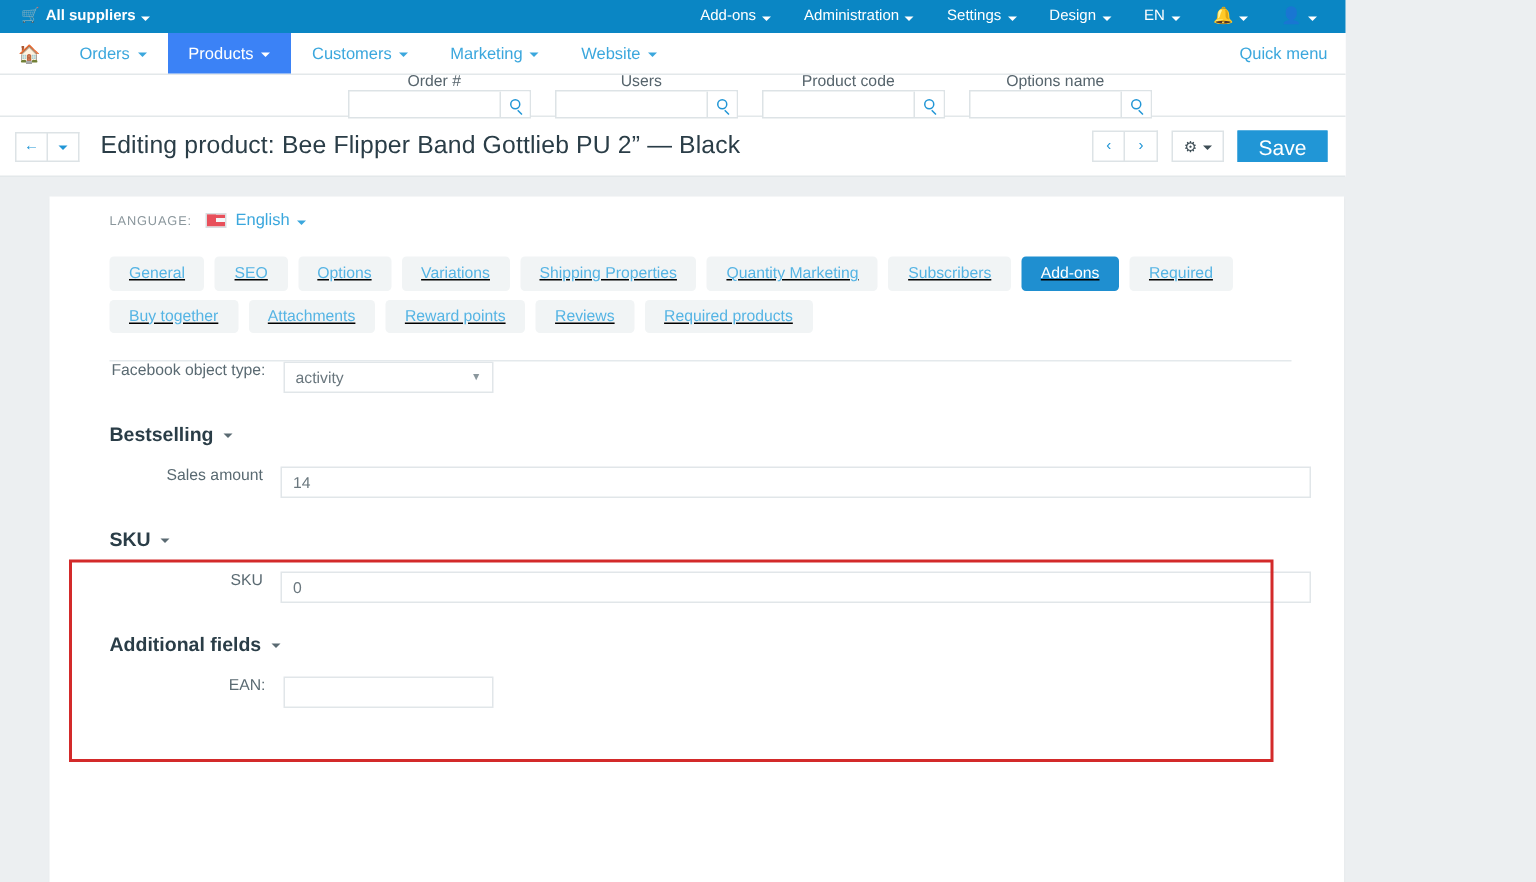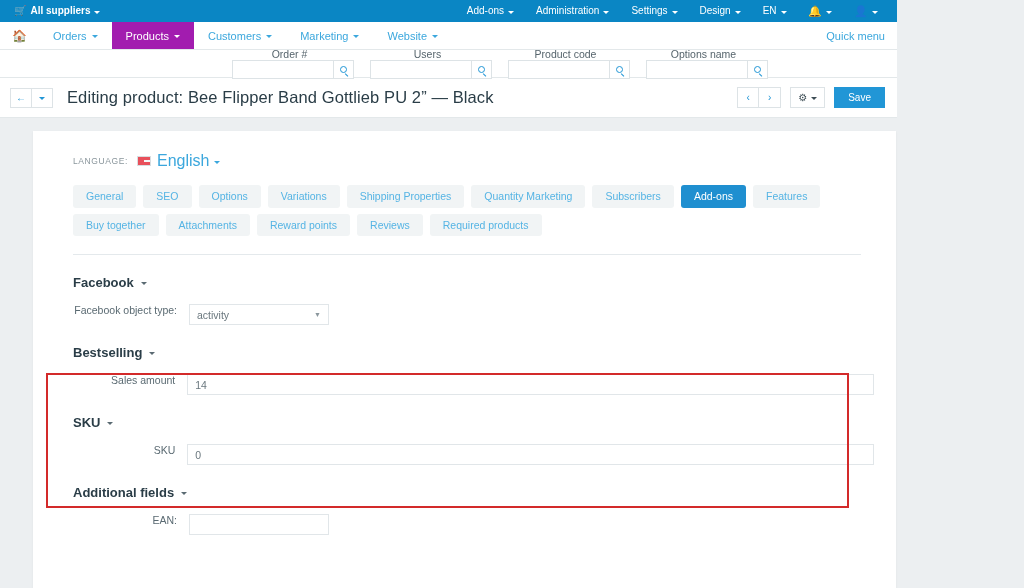--- a/index.html
+++ b/index.html
@@ -64,21 +64,21 @@
   .nav-item {
     display: flex; align-items: center; gap: 5px;
     padding: 0 14px;
     font-size: 11px;
     color: #3ba7dd;
     cursor: pointer;
     white-space: nowrap;
   }
   .nav-item.home { padding: 0 12px; color: #2b3d46; font-size: 12px; }
   .nav-item.active {
-    background: #a21caf;
+    background: #3b82f6;
     color: #fff;
   }
   .quick-menu {
     margin-left: auto;
     display: flex; align-items: center;
     padding: 0 12px;
     font-size: 11px;
     color: #3ba7dd;
     cursor: pointer;
   }
@@ -153,53 +153,53 @@
   .gearbtn {
     display: flex; align-items: center; gap: 4px;
     height: 21px; padding: 0 7px;
     border: 1px solid #dde3e6; background: #fff;
     color: #3d4d55; font-size: 10px; cursor: pointer;
   }
   .gear { font-size: 10px; color: #3d4d55; }
   .save-btn {
     height: 21px; padding: 0 13px;
     background: #2196d6; border: 1px solid #2196d6;
-    color: #fff; font-size: 10px; cursor: pointer;
+    color: #fff; font-size: 14px; cursor: pointer;
     display: flex; align-items: center;
   }
 
   
   .card {
     position: absolute;
     left: 33px; top: 131px;
     width: 863px; height: 457px;
     background: #fff;
     box-shadow: 0 1px 2px rgba(0,0,0,.06);
   }
-  .card-inner { padding: 22px 22px 0 22px; position: relative; }
+  .card-inner { padding: 8px 22px 0 22px; position: relative; }
 
   .langrow { display: flex; align-items: center; height: 16px; margin-bottom: 16px; padding-left: 18px;}
   .lang-label {
     font-size: 8.5px; color: #8a969c; letter-spacing: .6px;
     margin-right: 9px;
   }
   .flag {
     width: 14px; height: 10px; margin-right: 6px;
     background: linear-gradient(#e8505b 0 33%, #f4f6f7 33% 66%, #e8505b 66% 100%);
     border: 1px solid #d9dee1;
     position: relative; display: inline-block;
   }
   .flag::before{
     content:""; position:absolute; left:0; top:0; width:6px; height:5px;
     background:#e8505b;
   }
-  .lang-name { font-size: 16px; color: #3ba7dd; margin-right: 5px; cursor: pointer; }
+  .lang-name { font-size: 11px; color: #3ba7dd; margin-right: 5px; cursor: pointer; }
   .lang-caret { color: #3ba7dd; }
 
-  .tabs { padding-left: 18px; display: flex; flex-wrap: wrap; gap: 6px 7px; max-width: 790px; }
+  .tabs { padding-left: 18px; display: flex; flex-wrap: wrap; gap: 6px 7px; max-width: 790px; text-decoration: underline; }
   .tab {
     background: #f1f4f5;
     color: #55b4e4;
     font-size: 10.5px;
     padding: 6px 13px;
     border-radius: 3px;
     cursor: pointer;
     white-space: nowrap;
     line-height: 1;
   }
@@ -406,35 +406,31 @@
 
       <div class="tabs">
         <div class="tab">General</div>
         <div class="tab">SEO</div>
         <div class="tab">Options</div>
         <div class="tab">Variations</div>
         <div class="tab">Shipping Properties</div>
         <div class="tab">Quantity Marketing</div>
         <div class="tab">Subscribers</div>
         <div class="tab active">Add-ons</div>
-        <div class="tab">Features</div>
+        <div class="tab">Required</div>
         <div class="tab">Buy together</div>
         <div class="tab">Attachments</div>
         <div class="tab">Reward points</div>
         <div class="tab">Reviews</div>
         <div class="tab">Required products</div>
       </div>
 
       <div class="divider"></div>
 
       <div class="section">
-        <div class="sec-head">
-          <span>Facebook</span>
-          <span class="caret sec-caret"></span>
-        </div>
         <div class="frow">
           <span class="flabel">Facebook object type:</span>
           <div class="sel">
             <span>activity</span>
             <span class="sc">▼</span>
           </div>
         </div>
       </div>
 
       <div class="section">

